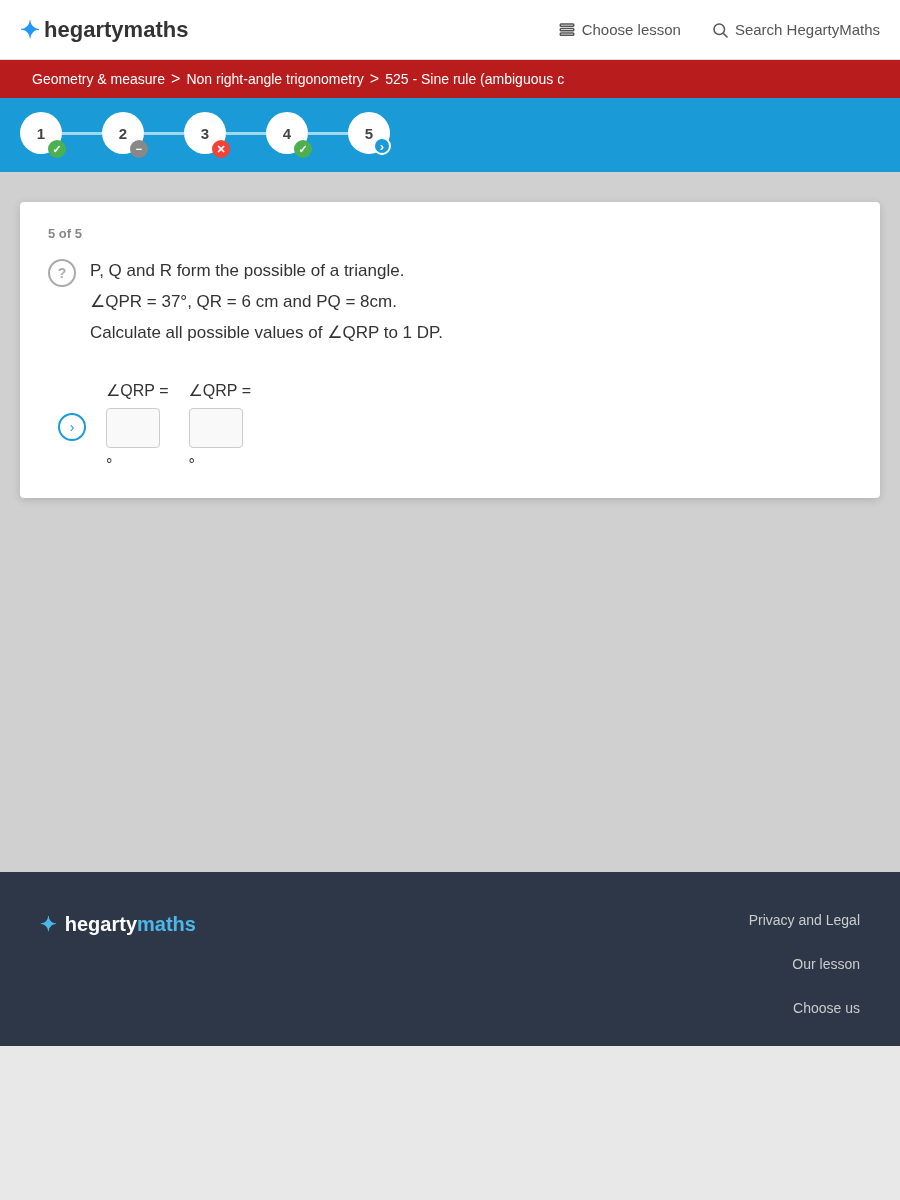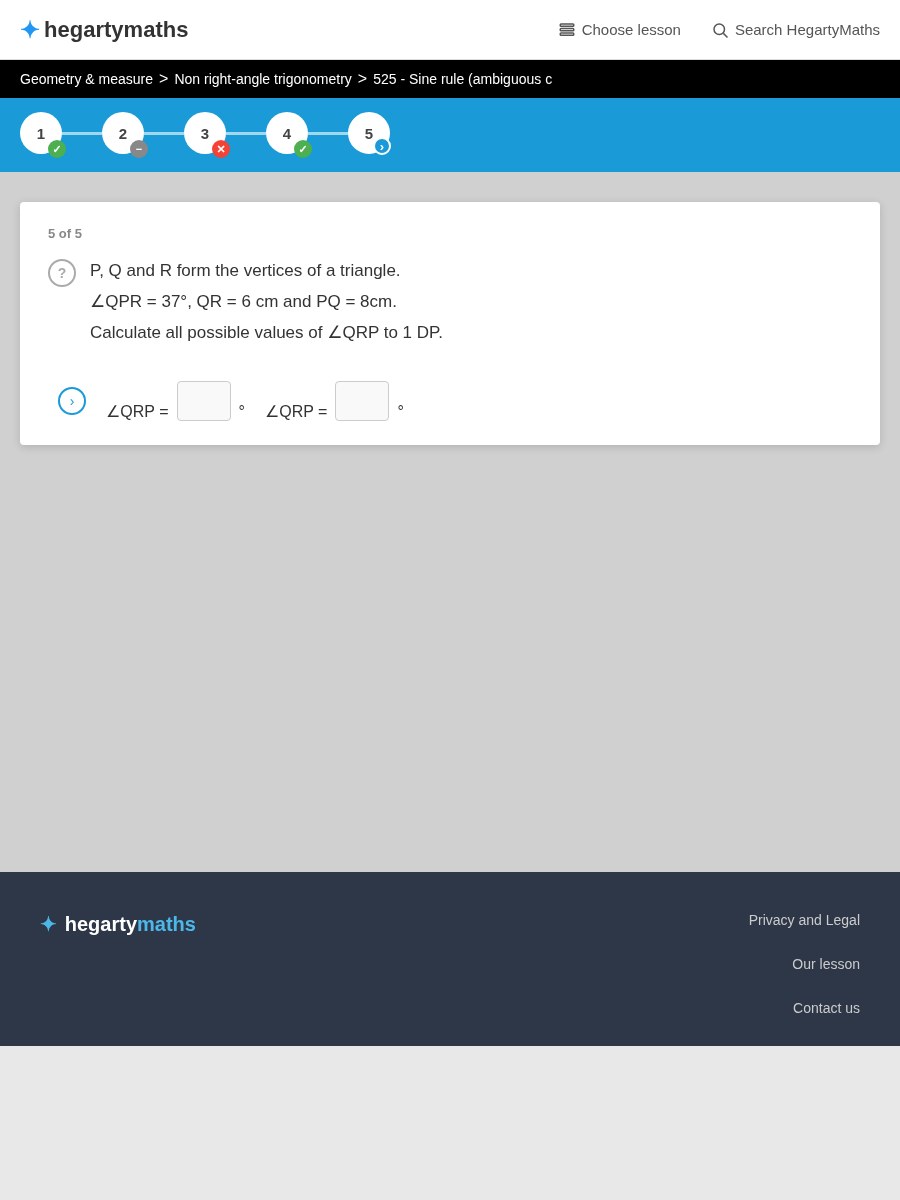--- a/index.html
+++ b/index.html
@@ -44,22 +44,22 @@
     .nav-search {
       display: flex;
       align-items: flex-start;
       gap: 6px;
       color: #555;
       font-size: 15px;
     }
 
     
     .breadcrumb-bar {
-      background: #000000;
-      padding: 10px 20px;
+      background: #b91c1c;
+      padding: 10px 32px;
       display: flex;
       align-items: center;
       gap: 6px;
       color: white;
       font-size: 14px;
       white-space: nowrap;
       overflow: hidden;
     }
     .breadcrumb-item { color: white; }
     .breadcrumb-sep { color: white; font-size: 16px; }
@@ -179,22 +179,23 @@
       display: flex;
       align-items: center;
       justify-content: center;
       color: #1a9ad7;
       font-size: 14px;
       cursor: pointer;
       flex-shrink: 0;
     }
     .answer-group {
       display: flex;
-      align-items: flex-end;
+      align-items: flex-start;
       gap: 8px;
+      flex-direction: column;
     }
     .angle-label {
       font-size: 16px;
       color: #333;
       white-space: nowrap;
     }
     .answer-input {
       width: 54px;
       height: 40px;
       border: 1px solid #ccc;
@@ -313,21 +314,21 @@
 <div class="main-content">
   <div class="question-card">
 
     <div class="question-counter">5 of 5</div>
 
     <div class="question-body">
       <div class="question-icon">
         <span>?</span>
       </div>
       <div class="question-text">
-        <p>P, Q and R form the vertices of a triangle.</p>
+        <p>P, Q and R form the possible of a triangle.</p>
         <p>∠QPR = 37°, QR = 6 cm and PQ = 8cm.</p>
         <p>Calculate all possible values of ∠QRP to 1 DP.</p>
       </div>
     </div>
 
     <div class="answer-row">
       <div class="answer-arrow">›</div>
 
       <div class="answer-group">
         <span class="angle-label">∠QRP =</span>
@@ -348,15 +349,15 @@
 <footer class="footer">
   <div class="footer-logo">
     <span style="color:#4db8e8; margin-right:4px;">✦</span>
     <span>
       hegarty<span class="blue">maths</span>
     </span>
   </div>
   <div class="footer-links">
     <a class="footer-link">Privacy and Legal</a>
     <a class="footer-link">Our lesson</a>
-    <a class="footer-link">Contact us</a>
+    <a class="footer-link">Choose us</a>
   </div>
 </footer>
 
 </body></html>

